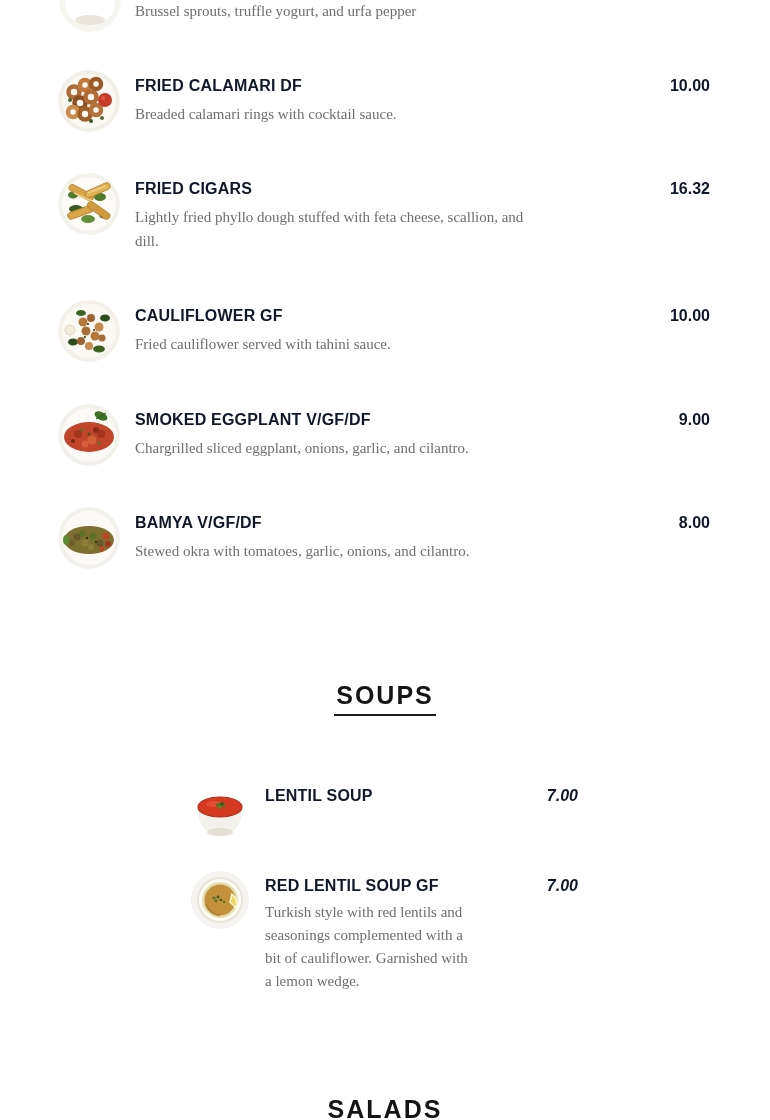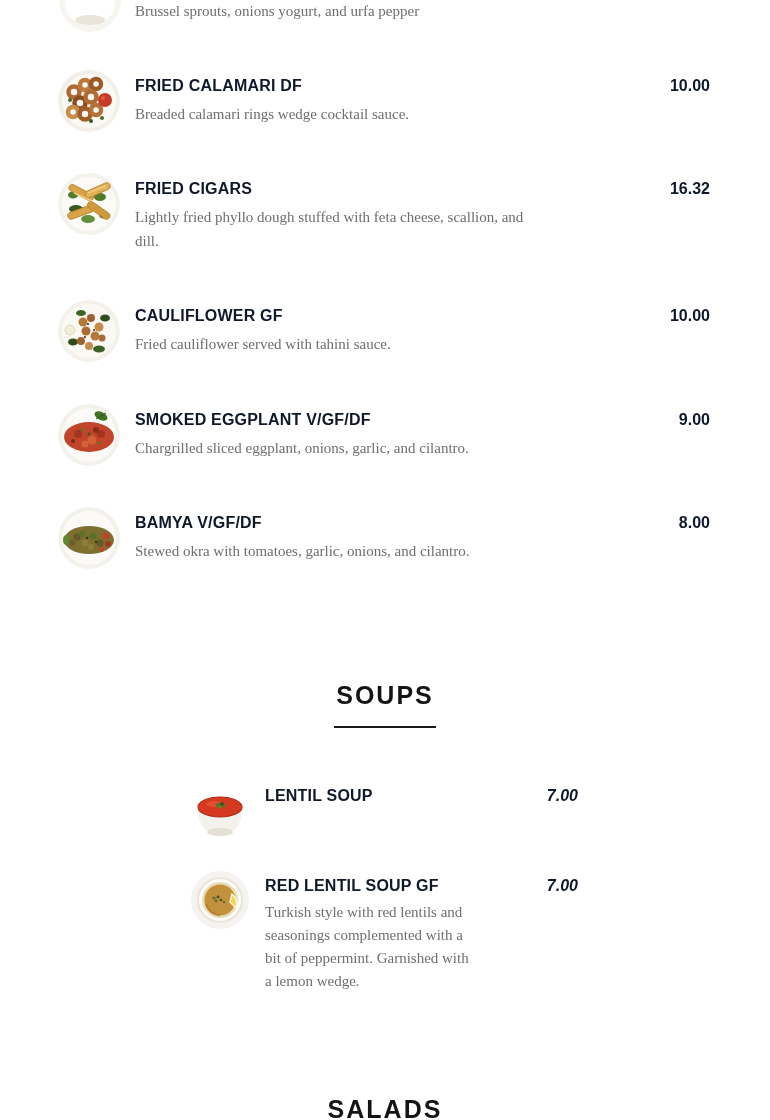--- a/index.html
+++ b/index.html
@@ -14,21 +14,21 @@
          color:#0f172a;}
   .desc{position:absolute;left:135px;top:32px;width:397px;
         font:400 15px/24px "Liberation Serif",serif;color:#6e6e6e;}
   
   .item--soup .photo{left:190px;width:60px;height:60px;}
   .item--soup .title{left:265px;}
   .item--soup .price{right:auto;left:540px;width:38px;text-align:right;font-style:italic;}
   .item--soup .desc{left:265px;top:31px;width:213px;line-height:23px;}
   .heading-wrap{position:absolute;left:0;width:770px;text-align:center;}
   .heading{display:inline-block;font:700 25px/29px "Liberation Sans",sans-serif;
-           letter-spacing:2px;color:#141414;border-bottom:2px solid #1a1a1a;padding:0 2px 16px 2px;}
+           letter-spacing:2px;color:#141414;border-bottom:2px solid #1a1a1a;padding:0 2px 4px 2px;}
   .partial-desc{position:absolute;left:135px;top:-1px;width:430px;
         font:400 15px/24px "Liberation Serif",serif;color:#6e6e6e;}
 </style>
 </head>
 <body>
 
 <div class="page">
 
   <div class="item" style="top:0">
     <div class="photo" style="left:59px;top:-30px">
@@ -37,21 +37,21 @@
         <ellipse cx="31" cy="12" rx="24" ry="12" fill="#efe7d4"></ellipse>
         <ellipse cx="31" cy="34" rx="25" ry="21" fill="#ffffff"></ellipse>
         <ellipse cx="31" cy="50" rx="15" ry="5" fill="#e9e5db"></ellipse>
         <circle cx="9" cy="5" r="5" fill="#44632a"></circle>
         <circle cx="17" cy="2" r="4" fill="#2f4a1e"></circle>
         <circle cx="46" cy="3" r="5" fill="#44632a"></circle>
         <circle cx="55" cy="8" r="4" fill="#2f4a1e"></circle>
         <ellipse cx="31" cy="6" rx="14" ry="6" fill="#f3ecdb"></ellipse>
       </svg>
     </div>
-    <div class="partial-desc">Brussel sprouts, onions yogurt, and urfa pepper</div>
+    <div class="partial-desc">Brussel sprouts, truffle yogurt, and urfa pepper</div>
   </div>
 
   <div class="item" style="top:70px">
     <div class="photo" style="left:58px;top:0">
       <svg width="62" height="62" viewBox="0 0 62 62">
         <circle cx="31" cy="31" r="31" fill="#f2efe8"></circle>
         <circle cx="31" cy="31" r="27" fill="#fbf9f4"></circle>
         <g fill="none">
           <circle cx="16" cy="22" r="5.5" stroke="#b06a33" stroke-width="4.5"></circle>
           <circle cx="27" cy="15" r="5" stroke="#c0793a" stroke-width="4.5"></circle>
@@ -64,21 +64,21 @@
         </g>
         <circle cx="47" cy="30" r="7" fill="#c63a28"></circle>
         <circle cx="45" cy="28" r="2" fill="#de5a42"></circle>
         <circle cx="12" cy="30" r="2" fill="#4c6b2c"></circle>
         <circle cx="44" cy="48" r="2" fill="#4c6b2c"></circle>
         <circle cx="33" cy="51" r="2" fill="#3c581f"></circle>
       </svg>
     </div>
     <div class="title">FRIED CALAMARI DF</div>
     <div class="price">10.00</div>
-    <div class="desc">Breaded calamari rings wedge cocktail sauce.</div>
+    <div class="desc">Breaded calamari rings with cocktail sauce.</div>
   </div>
 
   <div class="item" style="top:173px">
     <div class="photo" style="left:58px;top:0">
       <svg width="62" height="62" viewBox="0 0 62 62">
         <circle cx="31" cy="31" r="31" fill="#f4f2ec"></circle>
         <circle cx="31" cy="31" r="27" fill="#fcfbf7"></circle>
         <ellipse cx="18" cy="36" rx="7" ry="4" fill="#39591f"></ellipse>
         <ellipse cx="42" cy="24" rx="6" ry="4" fill="#4e7a2a"></ellipse>
         <ellipse cx="30" cy="46" rx="7" ry="4" fill="#629038"></ellipse>
@@ -213,20 +213,20 @@
         <circle cx="24" cy="28" r="1.6" fill="#55742c"></circle>
         <circle cx="28" cy="27" r="1.4" fill="#3a5520"></circle>
         <circle cx="26" cy="31" r="1.4" fill="#55742c"></circle>
         <circle cx="31" cy="30" r="1.2" fill="#3a5520"></circle>
         <circle cx="34" cy="32" r="1.2" fill="#55742c"></circle>
         <path d="M42,24 A12,12 0 0 1 46,38 L40,32 Z" fill="#f1d45c" stroke="#fdf7d8" stroke-width="1.5"></path>
       </svg>
     </div>
     <div class="title">RED LENTIL SOUP GF</div>
     <div class="price">7.00</div>
-    <div class="desc">Turkish style with red lentils and seasonings complemented with a bit of peppermint. Garnished with a lemon wedge.</div>
+    <div class="desc">Turkish style with red lentils and seasonings complemented with a bit of cauliflower. Garnished with a lemon wedge.</div>
   </div>
 
   <div class="heading-wrap" style="top:1095px">
     <span class="heading">SALADS</span>
   </div>
 
 </div>
 
 </body></html>

